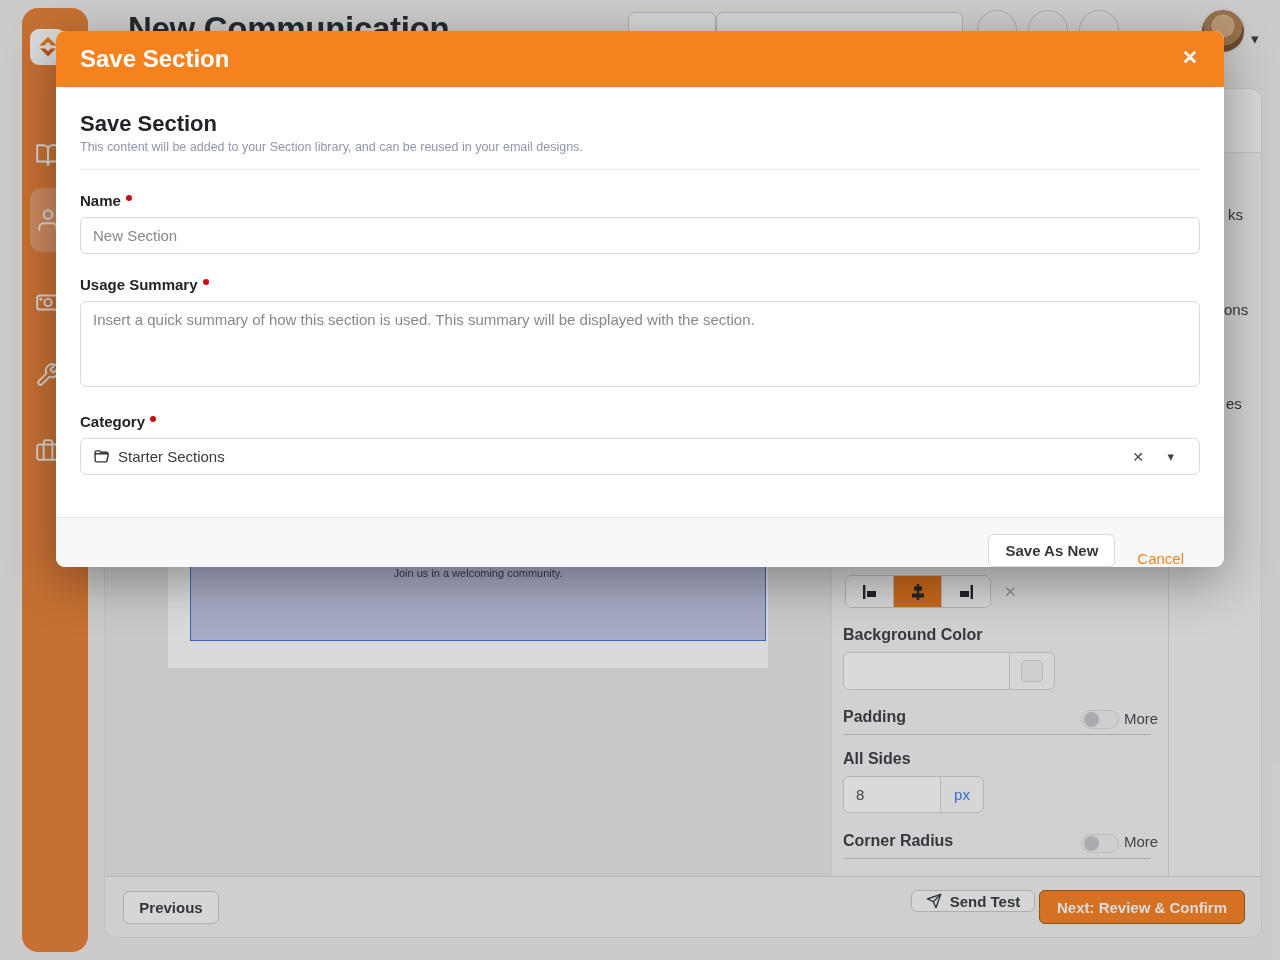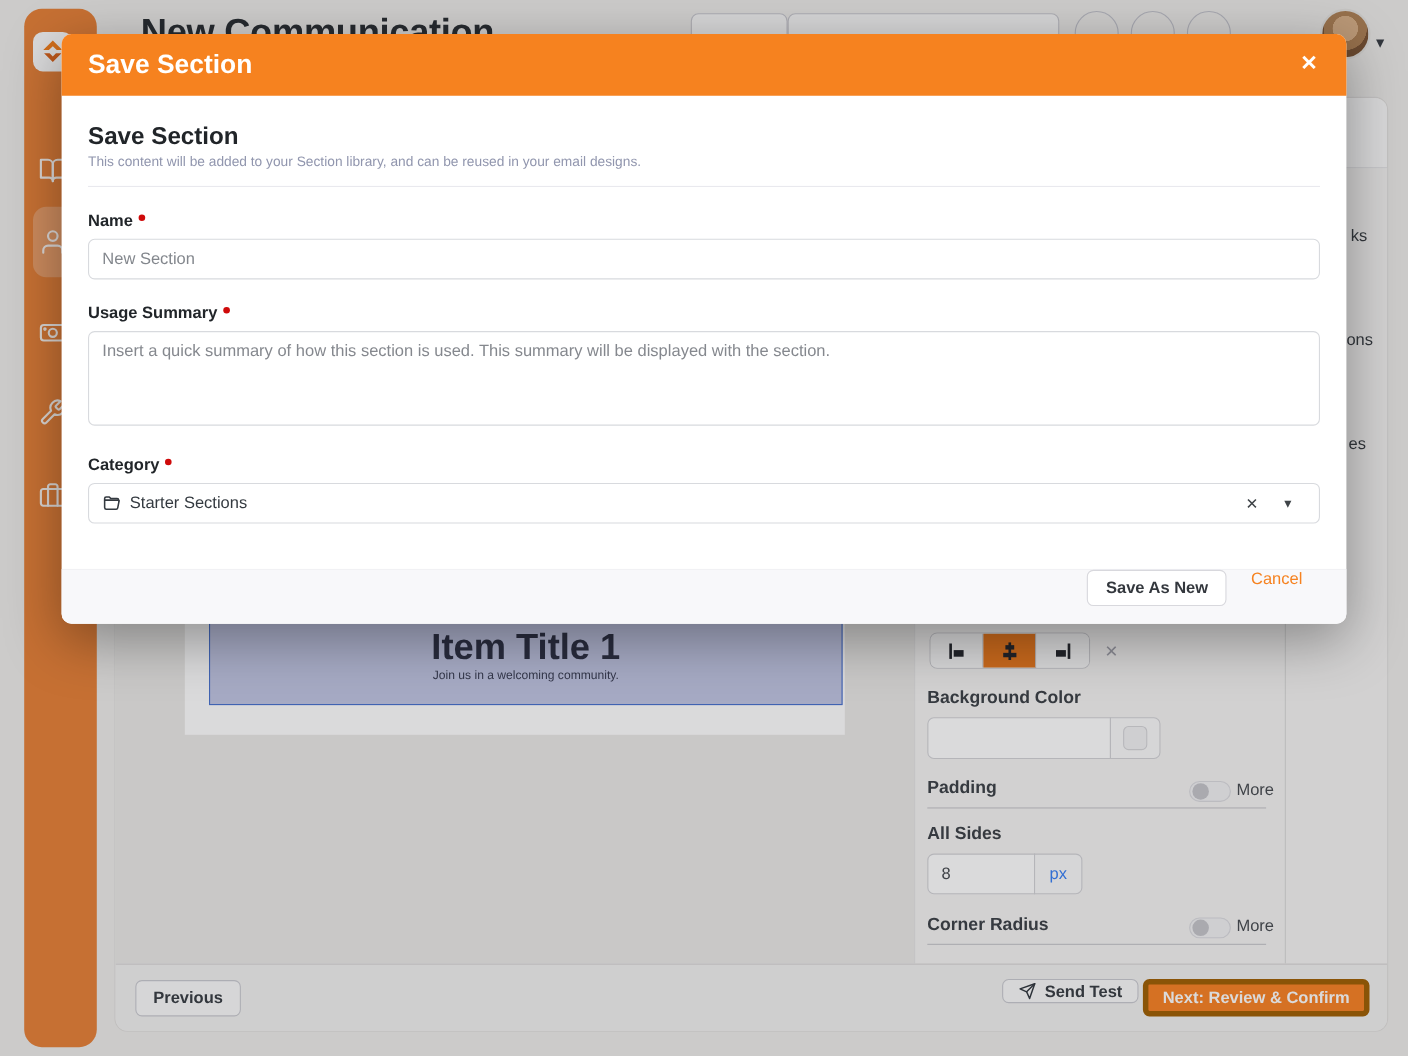--- a/index.html
+++ b/index.html
@@ -46,42 +46,42 @@
   .toggle { width:38px; height:19px; border-radius:10px; background:#f2f2f4; border:1px solid #dcdce0; z-index:3; }
   .knob { position:absolute; left:2px; top:1px; width:15px; height:15px; border-radius:50%; background:#c7c7cc; }
   .more { font-size:15px; color:#4a4e53; z-index:3; }
   .pdivider { height:1px; background:#c9c9cc; width:308px; left:843px; z-index:3; }
   .mini-input { left:843px; top:776px; width:98px; height:37px; background:#fff; border:1px solid #d4d4d8; border-radius:6px 0 0 6px; font-size:15px; color:#4a4e53; padding-left:12px; font-family:"Liberation Sans",sans-serif; z-index:3; }
   .unit-box { left:940px; top:776px; width:44px; height:37px; background:#fbfbfb; border:1px solid #d4d4d8; border-radius:0 6px 6px 0; display:flex; align-items:center; justify-content:center; font-size:15px; color:#3b82f6; z-index:3; }
 
   .bottom-bar { left:0; top:787px; width:100%; height:63px; background:#f3f2f1; border-top:1px solid #d9d8d7; }
   .btn { display:flex; align-items:center; justify-content:center; border-radius:6px; font-size:15px; font-weight:700; z-index:3; }
   .btn-light { background:#fbfbfb; border:1px solid #cbccd2; color:#3b4046; }
-  .btn-orange { background:#fa8427; color:#ffffff; border:5px solid #a16207; }
+  .btn-orange { background:#fa8427; color:#ffffff; border:1px solid #a16207; }
 
   
   .overlay { left:0; top:0; width:1280px; height:960px; background:rgba(10,10,14,.15); z-index:50; }
   .modal { left:56px; top:31px; width:1168px; height:536px; border-radius:9px; background:#ffffff; z-index:100; box-shadow:0 14px 50px rgba(0,0,0,.35); }
   .modal-hdr { left:0; top:0; width:100%; height:56px; background:#f6821f; border-radius:9px 9px 0 0; display:flex; align-items:center; }
   .modal-hdr-title { margin-left:24px; font-size:24px; font-weight:700; color:#ffffff; }
   .modal-close { position:absolute; right:26px; top:15px; font-size:19px; font-weight:700; color:#ffffff; cursor:pointer; }
   .modal-body { position:absolute; left:24px; right:24px; top:56px; }
   .m-heading { margin-top:24px; font-size:22px; font-weight:700; color:#212529; }
   .m-sub { margin-top:3px; font-size:12.5px; color:#9196ae; }
   .m-hr { margin-top:15px; border-top:1px solid #e9e9ee; height:0; }
   .f-label { margin-top:22px; font-size:15px; font-weight:700; color:#212529; display:flex; align-items:flex-start; gap:5px; }
   .req-dot { width:6px; height:6px; border-radius:50%; background:#cf0a0a; margin-top:3px; display:inline-block; }
   .t-input { margin-top:8px; width:100%; height:37px; border:1px solid #d8dade; border-radius:6px; padding:0 12px; font-size:15px; color:#83878d; font-family:"Liberation Sans",sans-serif; background:#fff; }
   .t-area { margin-top:8px; width:100%; height:86px; border:1px solid #d8dade; border-radius:6px; padding:9px 12px; font-size:15px; color:#7f1d1d; font-family:"Liberation Sans",sans-serif; resize:none; background:#fff; }
   .t-area::placeholder, .t-input::placeholder { color:#85888e; }
   .t-select { margin-top:8px; width:100%; height:37px; border:1px solid #d8dade; border-radius:6px; display:flex; align-items:center; padding:0 12px; background:#fff; position:relative; }
   .sel-text { font-size:15px; color:#343a40; margin-left:8px; }
   .sel-clear { position:absolute; right:55px; font-size:14px; color:#3f4448; }
   .sel-caret { position:absolute; right:25px; font-size:13px; color:#3f4448; }
-  .modal-ftr { position:absolute; left:0; bottom:0; width:100%; height:50px; background:#f8f8fa; border-top:1px solid #ebebef; border-radius:0 0 9px 9px; display:flex; align-items:flex-start; justify-content:flex-end; gap:22px; padding-right:40px; }
+  .modal-ftr { position:absolute; left:0; bottom:0; width:100%; height:50px; background:#f8f8fa; border-top:1px solid #ebebef; border-radius:0 0 9px 9px; display:flex; align-items:flex-end; justify-content:flex-end; gap:22px; padding-right:40px; }
   .save-btn { height:33px; padding:0 16px; background:#ffffff; border:1px solid #d8d8dd; border-radius:6px; font-size:15px; font-weight:700; color:#33373d; display:flex; align-items:center; }
   .cancel-link { font-size:15px; font-weight:400; color:#f6821f; cursor:pointer; }
 
   svg { display:block; }
 </style>
 </head>
 <body>
 
 <div class="abs page-title">New Communication</div>
 
@@ -136,21 +136,20 @@
 <div class="abs main-card">
   <div class="abs card-hdr"></div>
   <div class="abs canvas"></div>
   <div class="abs props"></div>
   <div class="abs railcol"></div>
   <div class="abs bottom-bar"></div>
 </div>
 
 <div class="abs email-page"></div>
 <div class="abs email-section">
-  <div class="item-title">Item Title 1</div>
   <div class="item-sub">Join us in a welcoming community.</div>
 </div>
 
 <div class="abs rail-item" style="left:1228px;top:206px;">ks</div>
 <div class="abs rail-item" style="left:1224px;top:301px;">ons</div>
 <div class="abs rail-item" style="left:1226px;top:395px;">es</div>
 
 <div class="abs align-group">
   <div class="align-btn">
     <svg width="18" height="18" viewBox="0 0 18 18" fill="#26292e">

